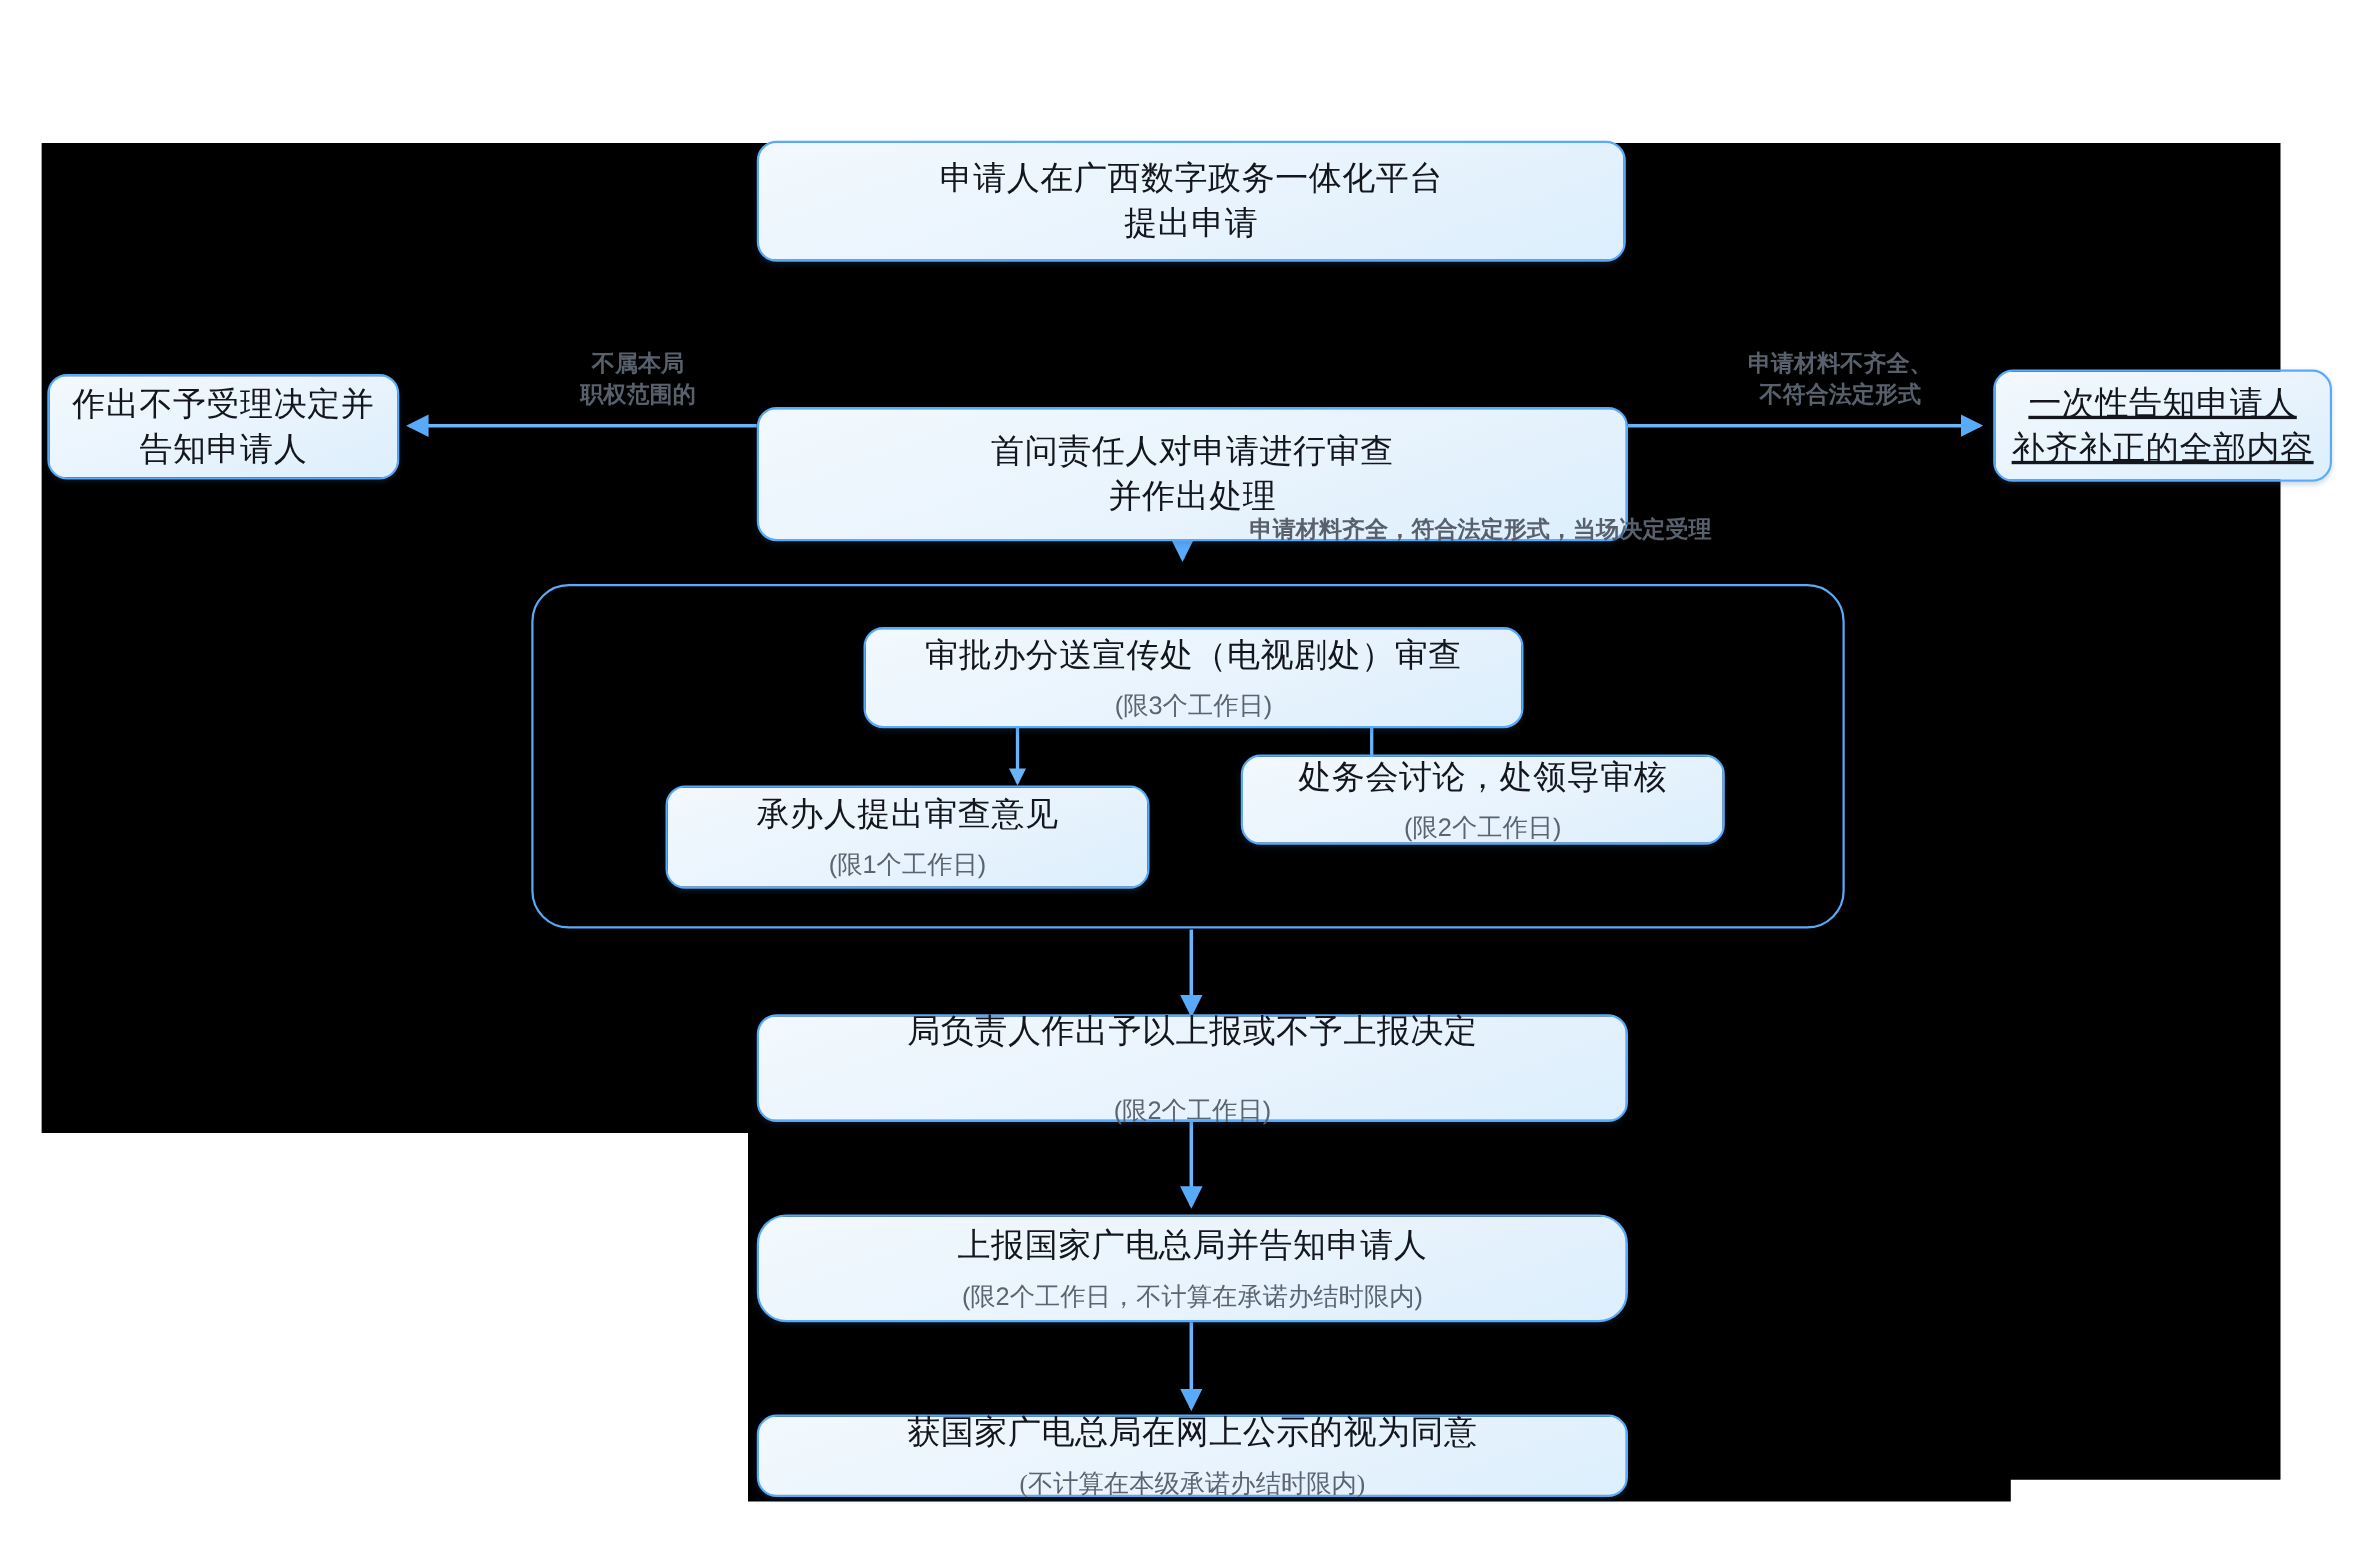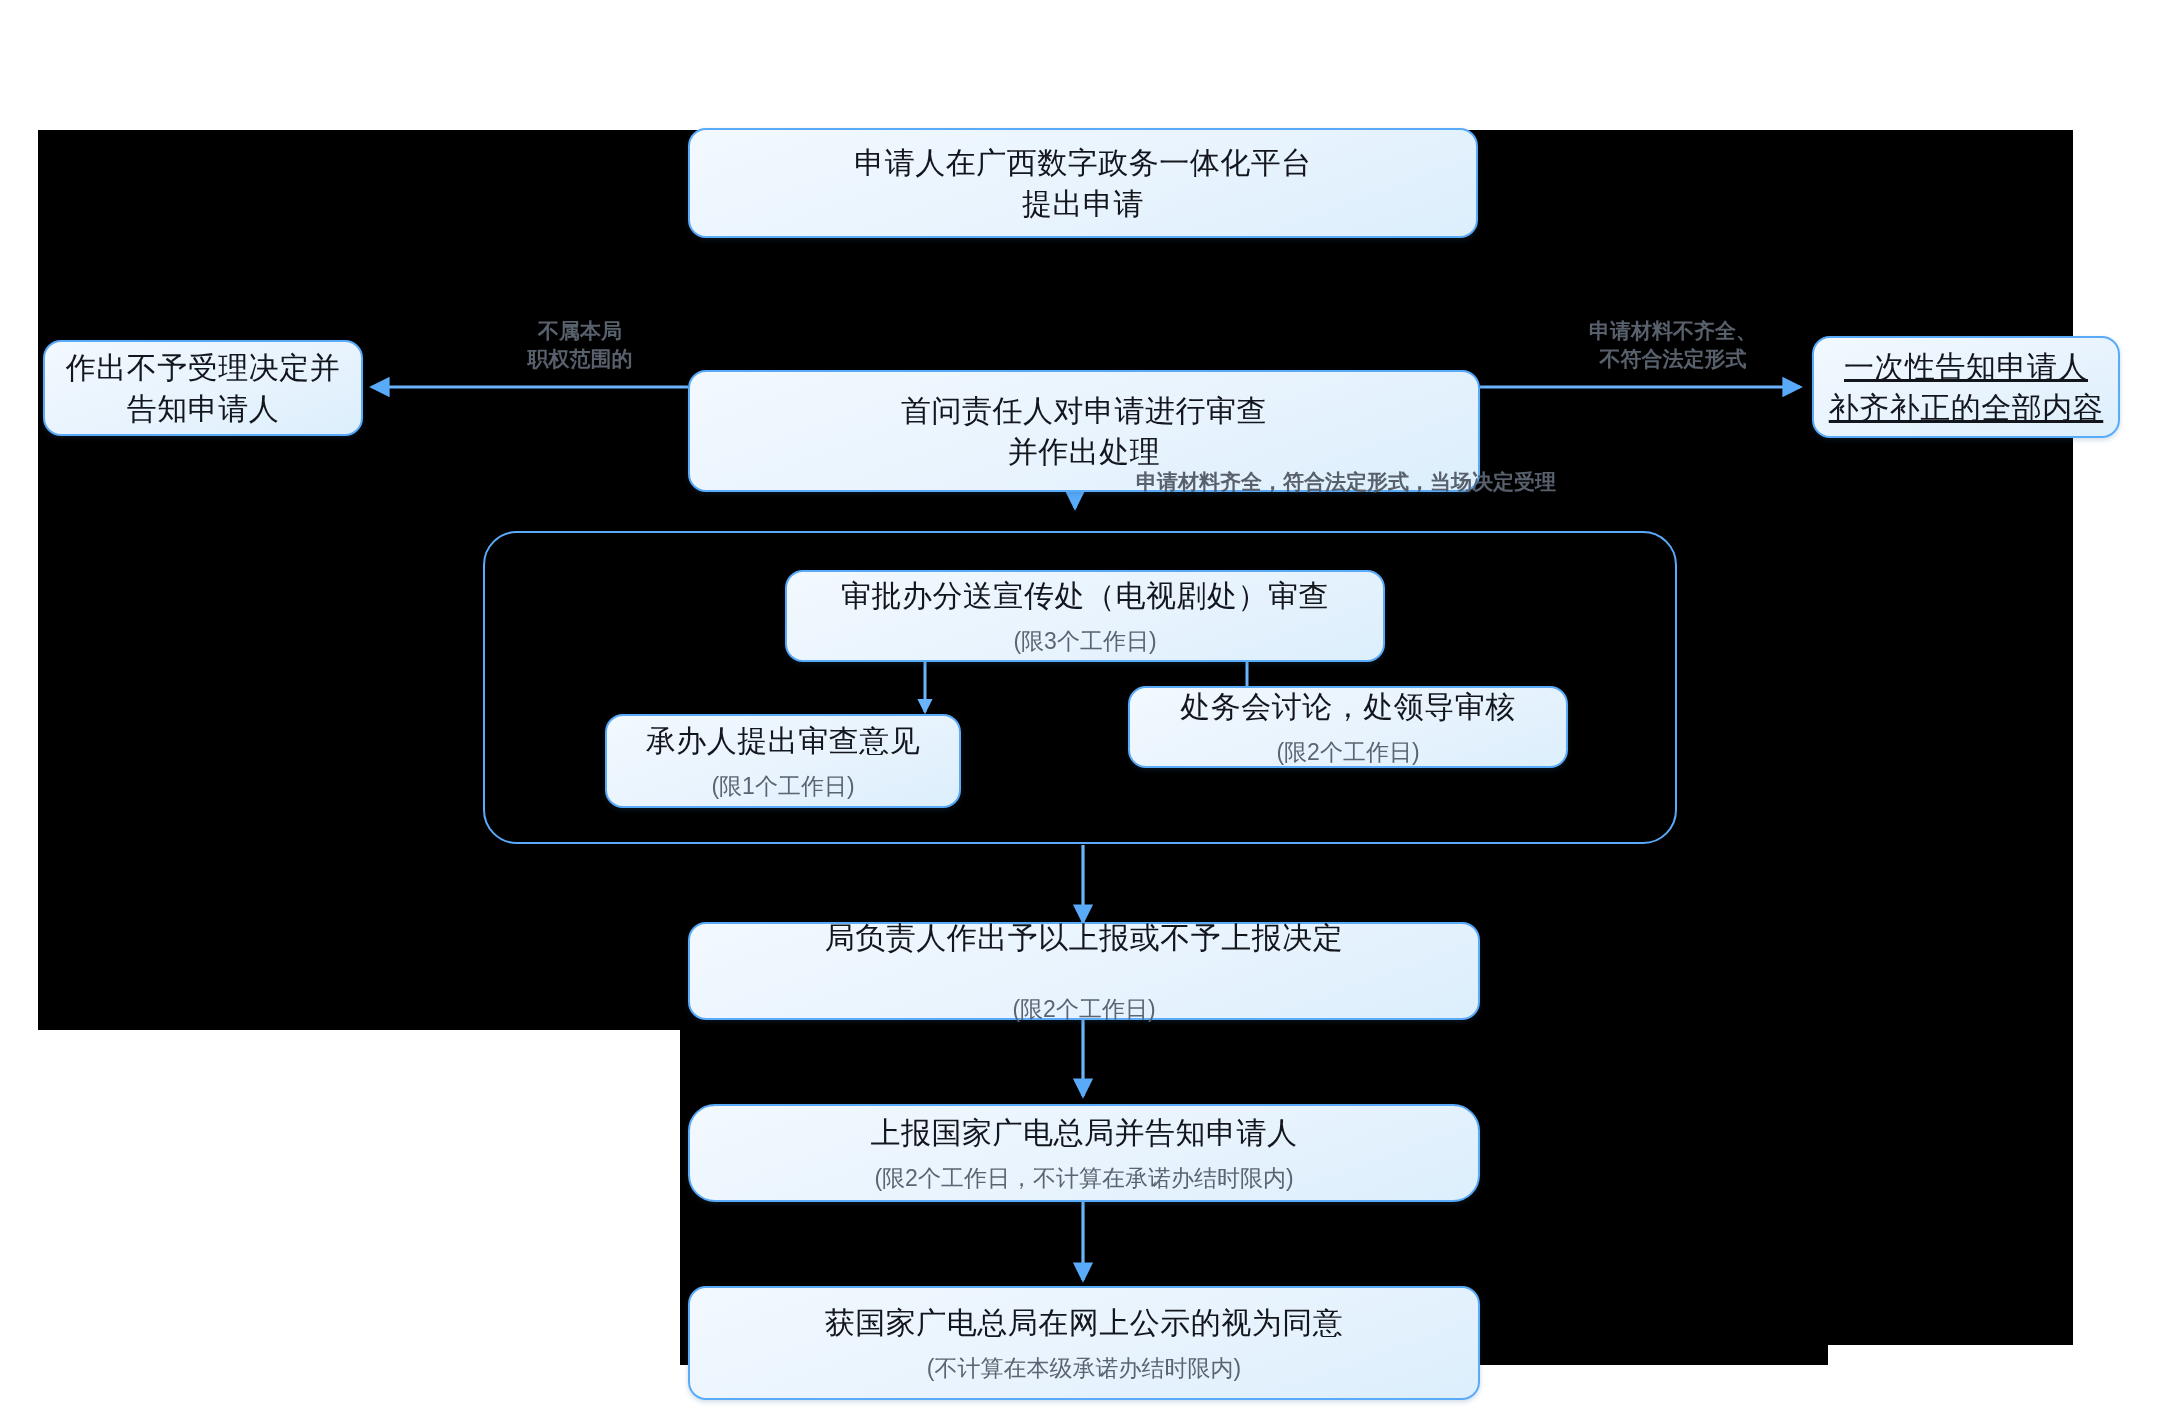--- a/index.html
+++ b/index.html
@@ -146,41 +146,41 @@
   <div class="node" style="left:1812px; top:336px; width:308px; height:102px;text-decoration:underline;">
     <div class="line1">一次性告知申请人
 补齐补正的全部内容</div>
   </div>
 
   <div class="node" style="left:785px; top:570px; width:600px; height:92px;">
     <div class="line1">审批办分送宣传处（电视剧处）审查</div>
     <div class="line2">(限3个工作日)</div>
   </div>
 
-  <div class="node" style="left:605px; top:714px; width:356px; height:94px;">
+  <div class="node" style="left:605px; top:714px; width:440px; height:94px;">
     <div class="line1">承办人提出审查意见</div>
     <div class="line2">(限1个工作日)</div>
   </div>
 
   <div class="node" style="left:1128px; top:686px; width:440px; height:82px;">
     <div class="line1">处务会讨论，处领导审核</div>
     <div class="line2">(限2个工作日)</div>
   </div>
 
   <div class="node" style="left:688px; top:922px; width:792px; height:98px;gap:25px;">
     <div class="line1">局负责人作出予以上报或不予上报决定</div>
     <div class="line2">(限2个工作日)</div>
   </div>
 
   <div class="node" style="left:688px; top:1104px; width:792px; height:98px;border-radius:27px;">
     <div class="line1">上报国家广电总局并告知申请人</div>
     <div class="line2">(限2个工作日，不计算在承诺办结时限内)</div>
   </div>
 
-  <div class="node" style="left:688px; top:1286px; width:792px; height:114px;">
+  <div class="node" style="left:688px; top:1286px; width:792px; height:75px;font-family:Liberation Serif, serif;">
     <div class="line1">获国家广电总局在网上公示的视为同意</div>
     <div class="line2">(不计算在本级承诺办结时限内)</div>
   </div>
 
   <div class="edge-label" style="left:470px; top:317px; width:220px;">不属本局
 职权范围的</div>
 
   <div class="edge-label" style="left:1553px; top:317px; width:240px;">申请材料不齐全、
 不符合法定形式</div>
 

